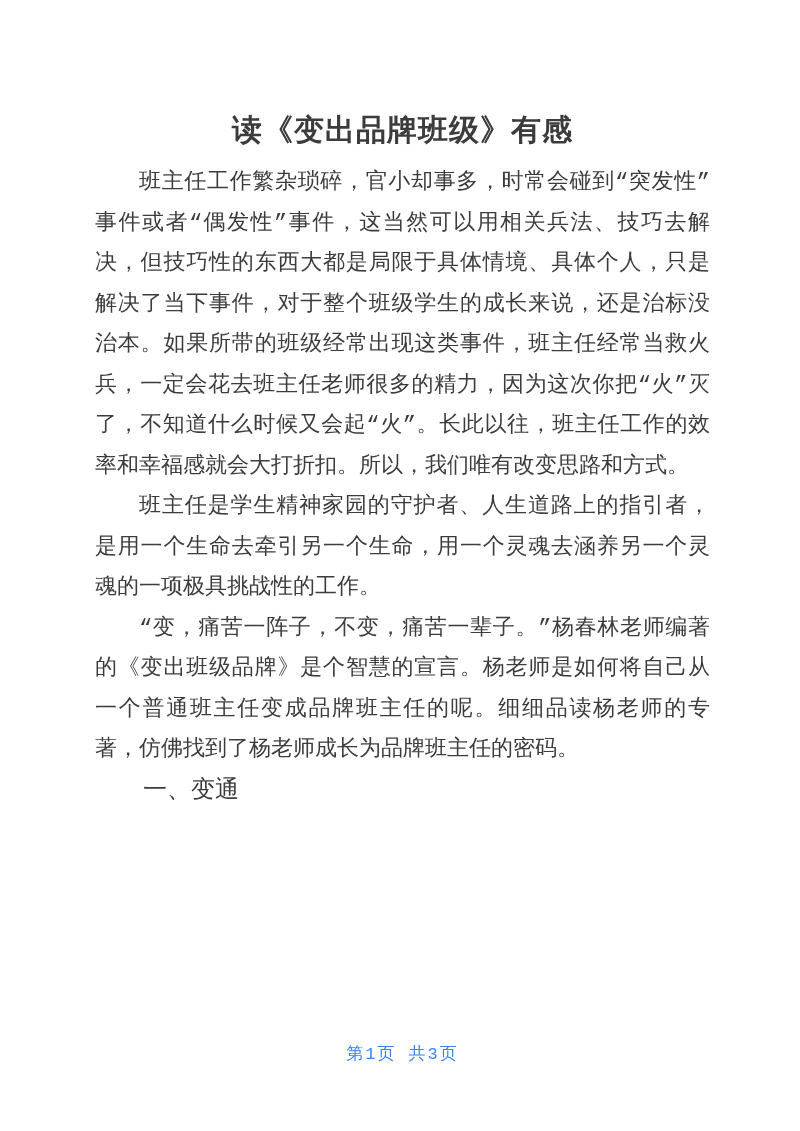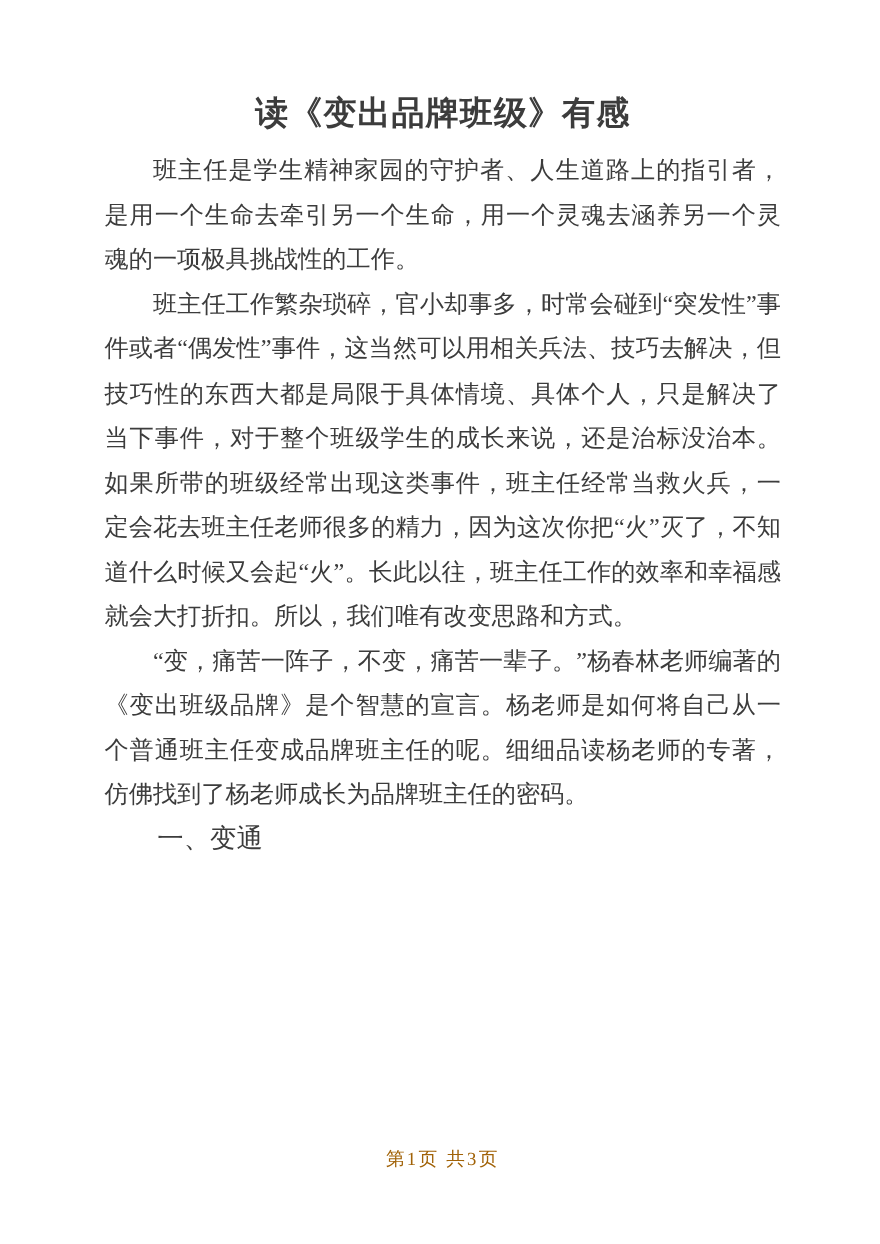--- a/index.html
+++ b/index.html
@@ -5,25 +5,25 @@
   html, body {
     margin: 0;
     padding: 0;
     background: #ffffff;
   }
   .page {
     position: relative;
     width: 800px;
     height: 1131px;
     background: #ffffff;
-    font-family: Liberation Serif, serif;
+    font-family: Liberation Mono, monospace;
     color: #3c3c3c;
     overflow: hidden;
     box-sizing: border-box;
-    padding: 81px 90px 0 95px;
+    padding: 109px 90px 0 95px;
   }
   .doc-title {
     font-size: 30px;
     font-weight: bold;
     text-align: center;
     margin: 0 0 8px 0;
     line-height: 46px;
     letter-spacing: 1px;
   }
   .author {
@@ -50,33 +50,33 @@
   .footer {
     position: absolute;
     left: 95px;
     right: 90px;
     bottom: 66px;
     text-align: center;
   }
   .footer-text {
     font-size: 17px;
     letter-spacing: 2px;
-    color: #a16207;
+    color: #3b82f6;
   }
 </style>
 </head>
 <body>
 
 <div class="page">
   <h1 class="doc-title">读《变出品牌班级》有感</h1>
 
 
+  <p class="para">班主任工作繁杂琐碎，官小却事多，时常会碰到“突发性”事件或者“偶发性”事件，这当然可以用相关兵法、技巧去解决，但技巧性的东西大都是局限于具体情境、具体个人，只是解决了当下事件，对于整个班级学生的成长来说，还是治标没治本。如果所带的班级经常出现这类事件，班主任经常当救火兵，一定会花去班主任老师很多的精力，因为这次你把“火”灭了，不知道什么时候又会起“火”。长此以往，班主任工作的效率和幸福感就会大打折扣。所以，我们唯有改变思路和方式。</p>
+
   <p class="para">班主任是学生精神家园的守护者、人生道路上的指引者，是用一个生命去牵引另一个生命，用一个灵魂去涵养另一个灵魂的一项极具挑战性的工作。</p>
-
-  <p class="para">班主任工作繁杂琐碎，官小却事多，时常会碰到“突发性”事件或者“偶发性”事件，这当然可以用相关兵法、技巧去解决，但技巧性的东西大都是局限于具体情境、具体个人，只是解决了当下事件，对于整个班级学生的成长来说，还是治标没治本。如果所带的班级经常出现这类事件，班主任经常当救火兵，一定会花去班主任老师很多的精力，因为这次你把“火”灭了，不知道什么时候又会起“火”。长此以往，班主任工作的效率和幸福感就会大打折扣。所以，我们唯有改变思路和方式。</p>
 
   <p class="para">“变，痛苦一阵子，不变，痛苦一辈子。”杨春林老师编著的《变出班级品牌》是个智慧的宣言。杨老师是如何将自己从一个普通班主任变成品牌班主任的呢。细细品读杨老师的专著，仿佛找到了杨老师成长为品牌班主任的密码。</p>
 
   <p class="section-heading">一、变通</p>
 
 
   <div class="footer">
     <span class="footer-text">第1页 共3页</span>
   </div>
 </div>

